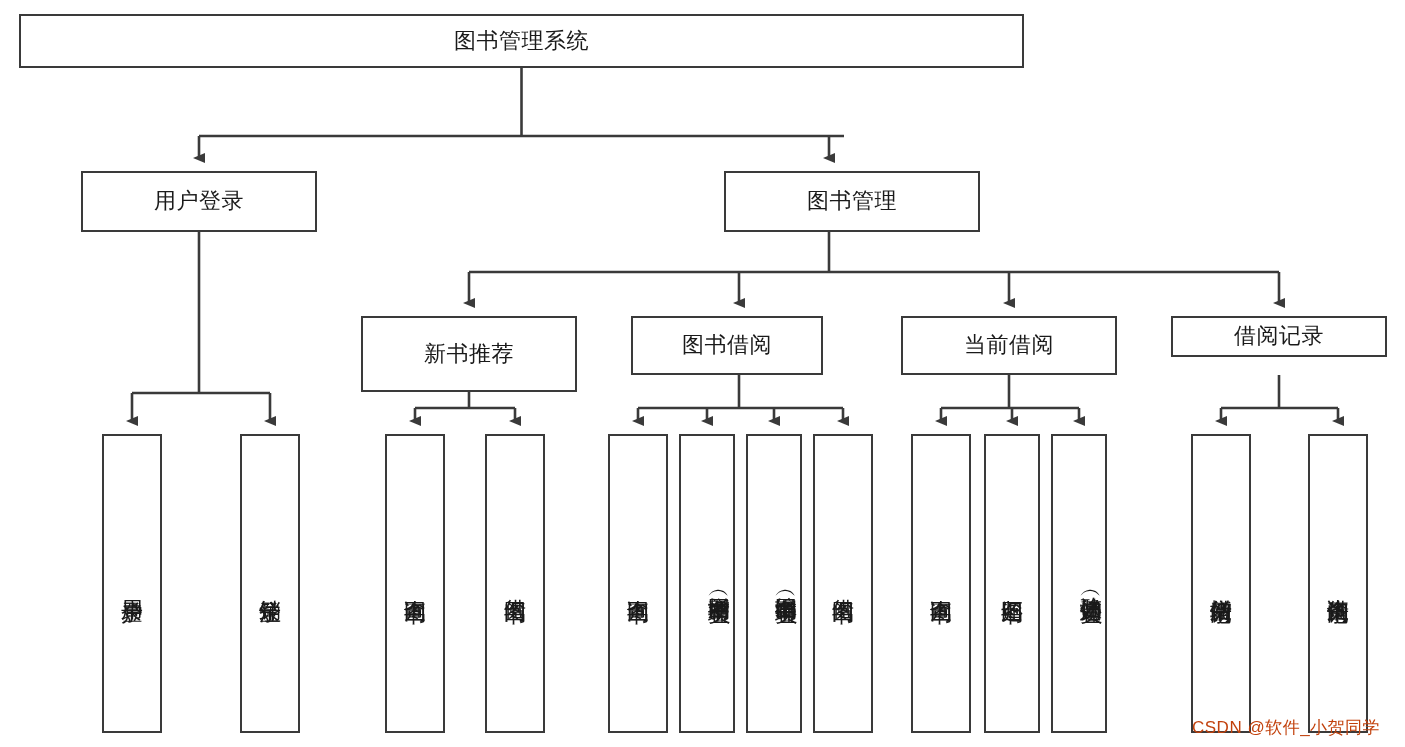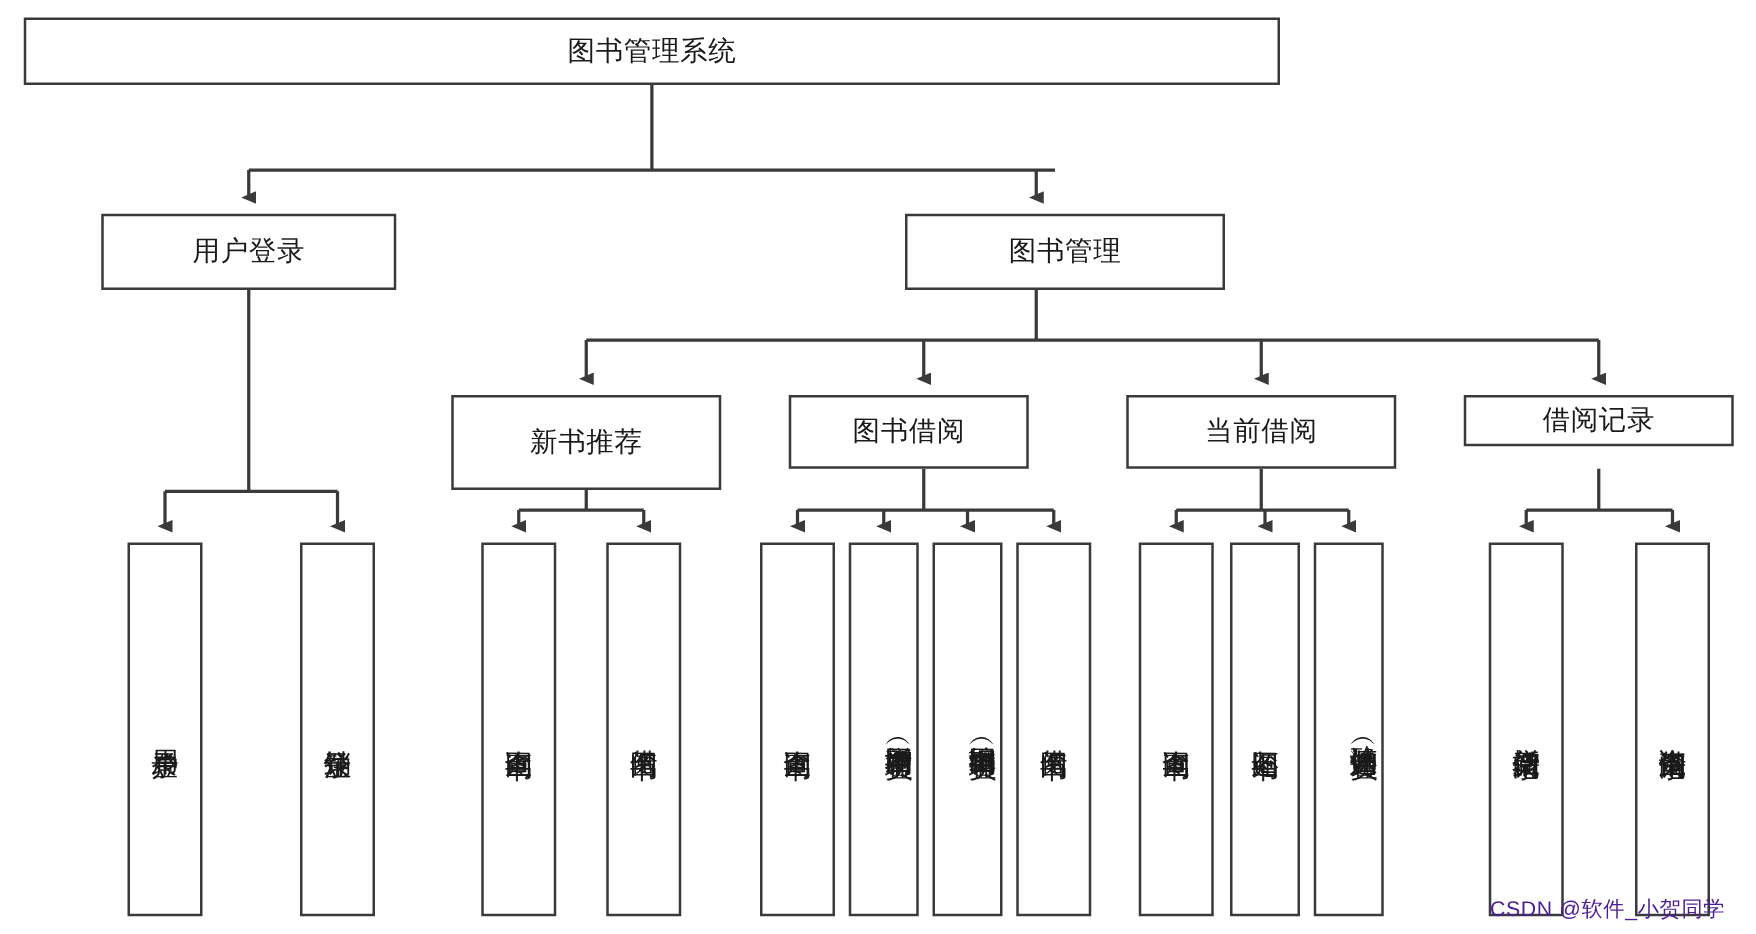--- a/index.html
+++ b/index.html
@@ -57,21 +57,21 @@
     writing-mode: vertical-rl;
     text-orientation: upright;
     display: block;
     max-height: 100%;
   }
   .node.vert.topalign {
     align-items: flex-start;
   }
   .watermark {
     position: absolute;
-    color: #4c1d95;
+    color: #c2410c;
     font-size: 17px;
     letter-spacing: 0.5px;
     white-space: nowrap;
     user-select: none;
   }
 </style>
 </head>
 <body>
 
 <div id="diagram-root">

